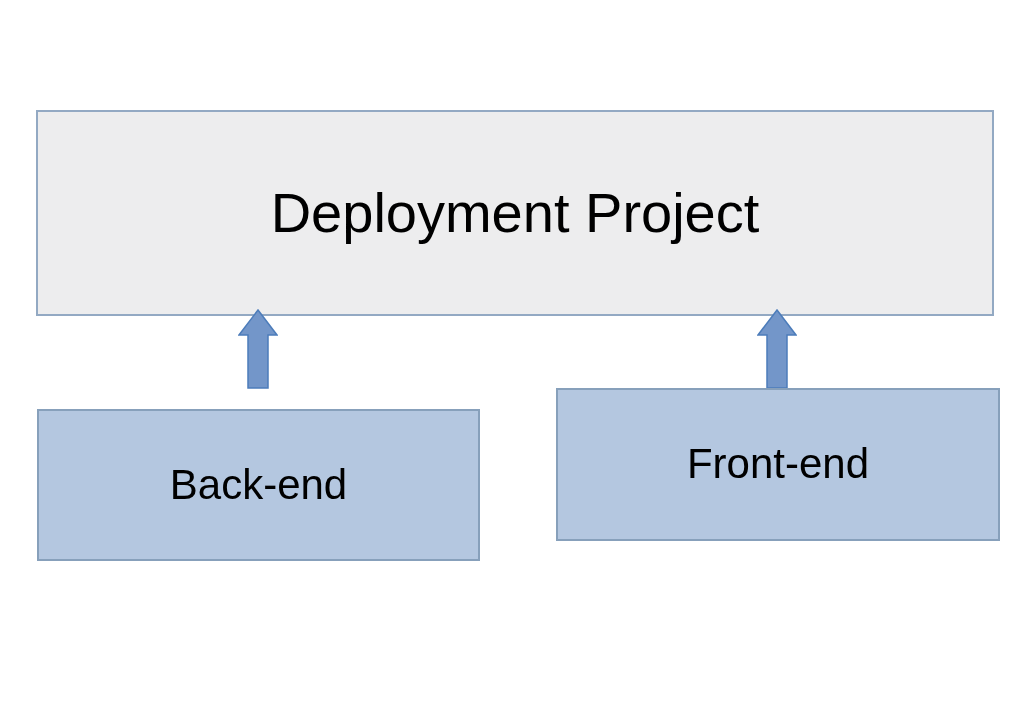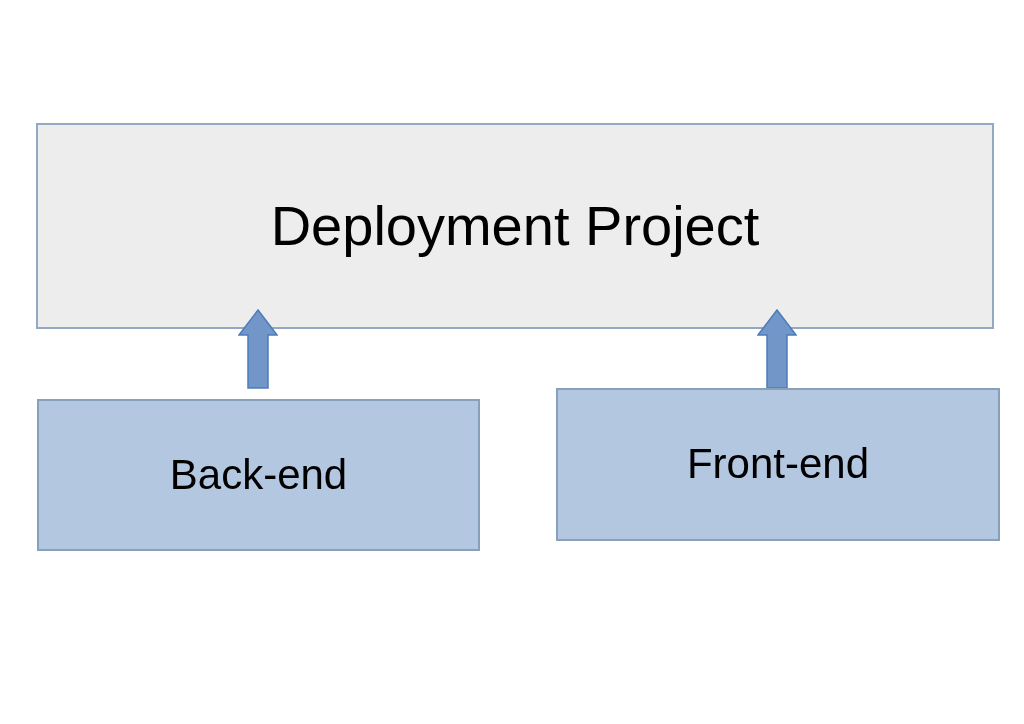--- a/index.html
+++ b/index.html
@@ -20,37 +20,37 @@
     position: absolute;
     box-sizing: border-box;
     display: flex;
     flex-direction: column;
     align-items: center;
     justify-content: center;
     text-align: center;
   }
   .title-box {
     left: 36px;
-    top: 123px;
+    top: 110px;
     width: 958px;
     height: 206px;
     background: var(--title-box-fill, #ededee);
     border: 2px solid var(--title-box-border, #93a9c3);
     font-size: 56px;
     line-height: 1.12;
   }
   .component-box {
     background: var(--component-box-fill, #b4c7e0);
     border: 2px solid var(--component-box-border, #87a0bb);
     font-size: 42px;
     line-height: 1.1;
   }
   .backend-box {
     left: 37px;
-    top: 399px;
+    top: 409px;
     width: 443px;
     height: 152px;
   }
   .frontend-box {
     left: 556px;
     top: 388px;
     width: 444px;
     height: 153px;
     text-align: center;
   }

